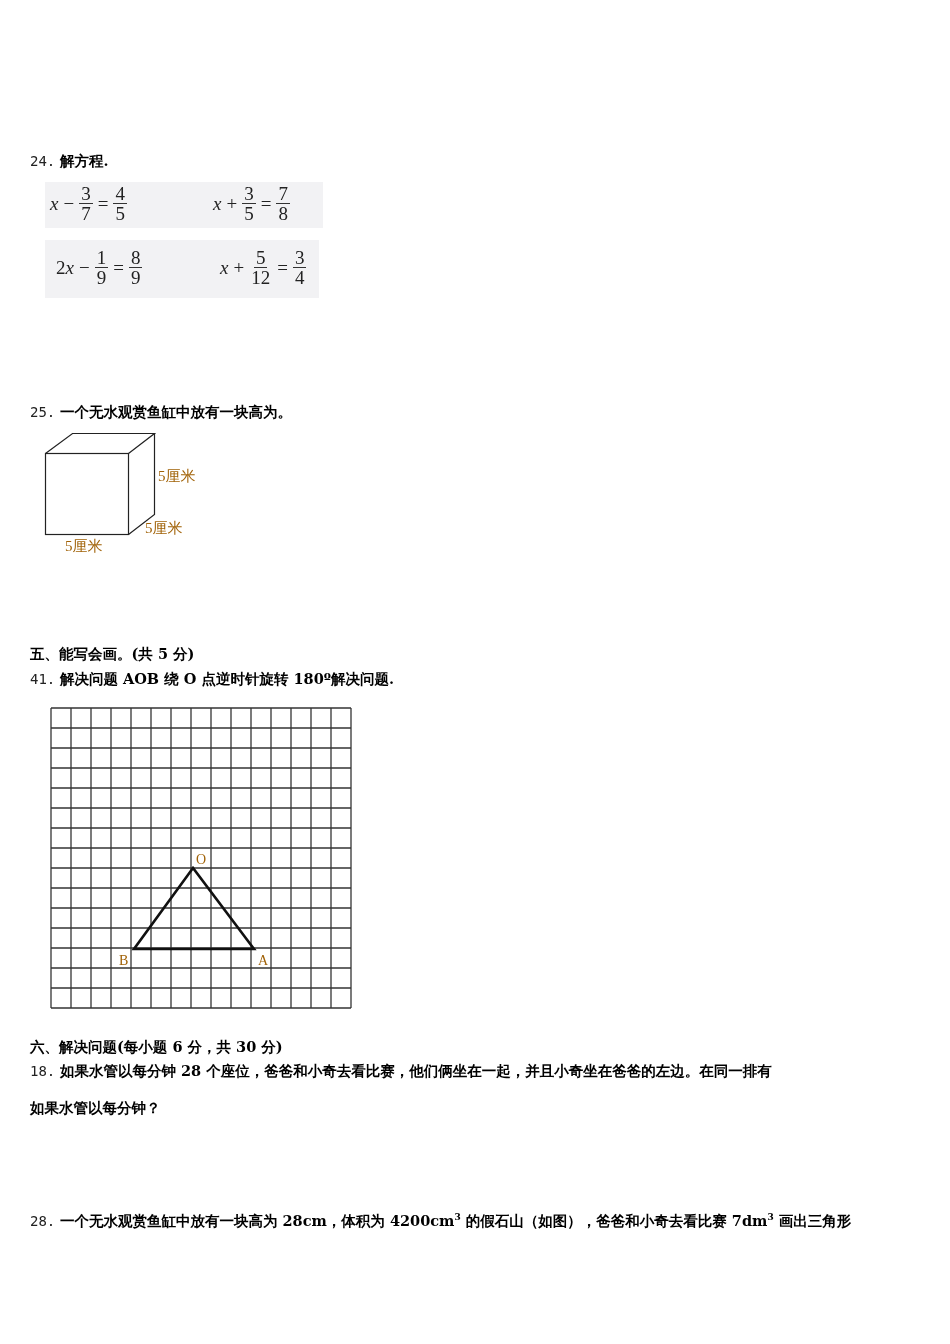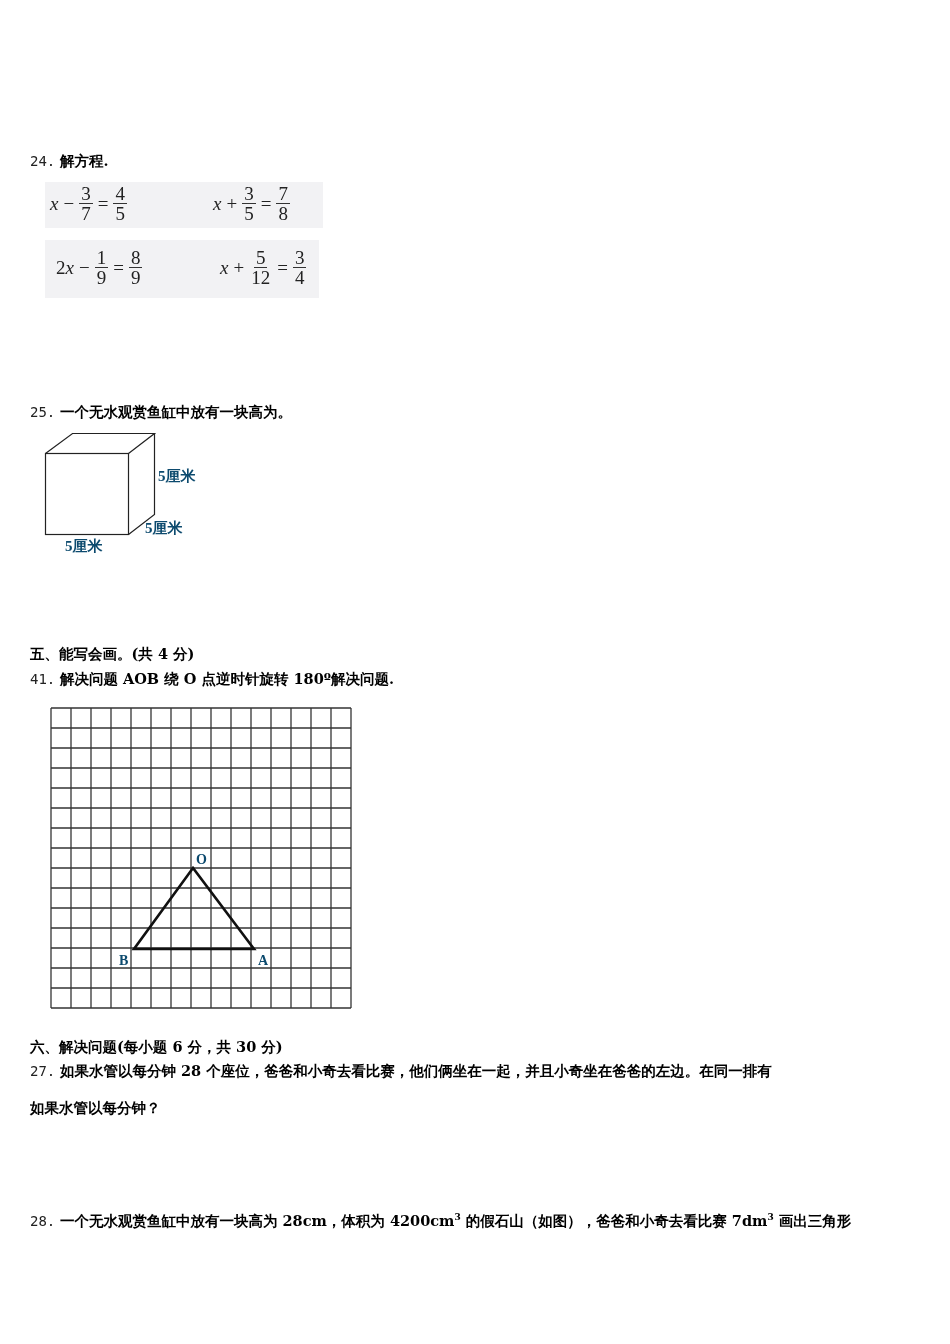--- a/index.html
+++ b/index.html
@@ -9,21 +9,21 @@
   .line { position: absolute; left: 30px; font-size: 14.5px; white-space: nowrap; line-height: 18px; }
   .qnum { font-family: "DejaVu Sans Mono", "Liberation Mono", monospace; font-size: 14px; font-weight: normal; color: #222; }
   .bold { font-weight: bold; }
   .eqbox { position: absolute; background: #f2f2f4; }
   .eq { position: absolute; display: flex; align-items: center; font-family: "Liberation Serif", "DejaVu Serif", serif; font-size: 19px; color: #222; }
   .eq i { font-style: italic; }
   .op { margin: 0 5px; }
   .frac { display: inline-flex; flex-direction: column; align-items: center; line-height: 19px; }
   .frac .num { border-bottom: 1.2px solid #333; padding: 0 2px; }
   .frac .den { padding: 0 2px; }
-  .lbl { position: absolute; font-family: "Liberation Serif", "DejaVu Serif", serif; font-size: 15px; color: #0c4a6e; white-space: nowrap; font-weight: bold; }
+  .lbl { position: absolute; font-family: "Liberation Serif", "DejaVu Serif", serif; font-size: 15px; color: #a16207; white-space: nowrap; }
   sup { font-size: 9px; vertical-align: 6px; }
 </style>
 </head>
 <body>
 
 <div class="line" style="top:152px;">
   <span class="qnum">24.</span>
   <span class="bold">解方程.</span>
 </div>
 
@@ -97,21 +97,21 @@
     <rect x="45.5" y="453.5" width="83" height="81"></rect>
     <polyline points="45.5,453.5 72.5,433.5 154.5,433.5 128.5,453.5"></polyline>
     <polyline points="154.5,433.5 154.5,514.5 128.5,534.5"></polyline>
   </g>
 </svg>
 <div class="lbl" style="left:158px; top:467px;">5厘米</div>
 <div class="lbl" style="left:145px; top:519px;">5厘米</div>
 <div class="lbl" style="left:65px; top:537px;">5厘米</div>
 
 <div class="line" style="top:645px;">
-  <span class="bold">五、能写会画。(共 4 分)</span>
+  <span class="bold">五、能写会画。(共 5 分)</span>
 </div>
 
 <div class="line" style="top:670px;">
   <span class="qnum">41.</span>
   <span class="bold"><span>解决问题 </span><span>AOB</span><span> 绕 </span><span>O</span><span> 点逆时针旋转 </span><span>180º</span><span>解决问题.</span></span>
 </div>
 
 <svg class="abs" style="left:0; top:0;" width="950" height="1020">
   <g id="gridlines" stroke="#333" stroke-width="1.3">
       <line x1="51" x2="51" y1="708" y2="1008"></line>
@@ -151,21 +151,21 @@
 </svg>
 <div class="lbl" style="left:196px; top:852px; font-size:14px;">O</div>
 <div class="lbl" style="left:119px; top:953px; font-size:14px;">B</div>
 <div class="lbl" style="left:258px; top:953px; font-size:14px;">A</div>
 
 <div class="line" style="top:1038px;">
   <span class="bold">六、解决问题(每小题 6 分，共 30 分)</span>
 </div>
 
 <div class="line" style="top:1062px;">
-  <span class="qnum">27.</span>
+  <span class="qnum">18.</span>
   <span class="bold"><span>如果水管以每分钟 </span><span>28</span><span> 个座位，爸爸和小奇去看比赛，他们俩坐在一起，并且小奇坐在爸爸的左边。在同一排有</span></span>
 </div>
 <div class="line" style="top:1099px;">
   <span class="bold">如果水管以每分钟？</span>
 </div>
 
 <div class="line" style="top:1208px;">
   <span class="qnum">28.</span>
   <span class="bold"><span>一个无水观赏鱼缸中放有一块高为 </span><span>28cm</span><span>，体积为 </span><span>4200cm</span><sup>3</sup><span> 的假石山（如图），爸爸和小奇去看比赛 </span><span>7dm</span><sup>3</sup><span> 画出三角形</span></span>
 </div>

